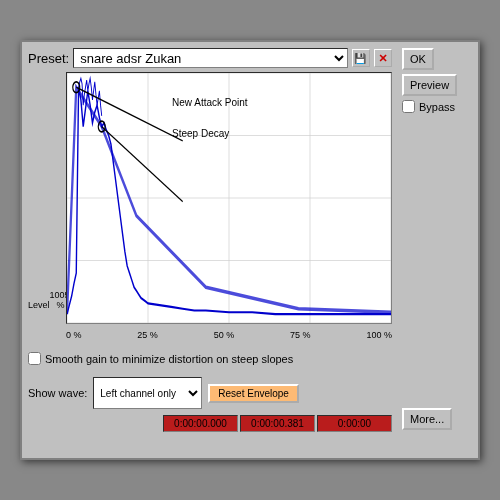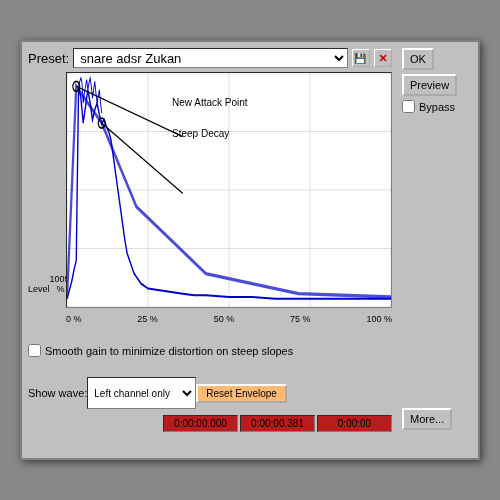--- a/index.html
+++ b/index.html
@@ -148,20 +148,21 @@
       margin-left: 38px;
       margin-top: 2px;
     }
     .x-label {
       font-size: 9px;
       color: #000;
     }
     .show-wave-row {
       display: flex;
       align-items: center;
+      gap: 6px;
       margin-bottom: 4px;
     }
     .show-wave-label {
       font-size: 11px;
       white-space: nowrap;
     }
     .show-wave-select {
       font-size: 10px;
       background: white;
       border: 1px inset #808080;
@@ -297,21 +298,21 @@
       </div>
 
       <div class="x-axis">
         <span class="x-label">0 %</span>
         <span class="x-label">25 %</span>
         <span class="x-label">50 %</span>
         <span class="x-label">75 %</span>
         <span class="x-label">100 %</span>
       </div>
 
-      <div class="checkbox-row" style="margin: 20px 0;">
+      <div class="checkbox-row" style="margin: 12px 0;">
         <input type="checkbox" style="">
         <label>Smooth gain to minimize distortion on steep slopes</label>
       </div>
 
       <div class="show-wave-row">
         <span class="show-wave-label">Show wave:</span>
         <select class="show-wave-select">
           <option>Left channel only</option>
           <option>Right channel only</option>
           <option>Both channels</option>

